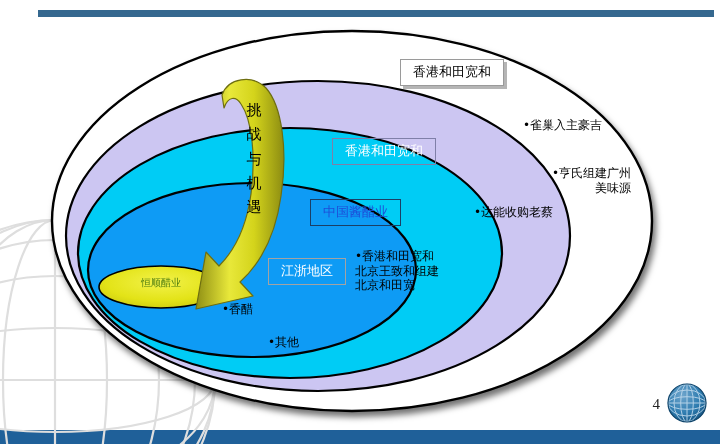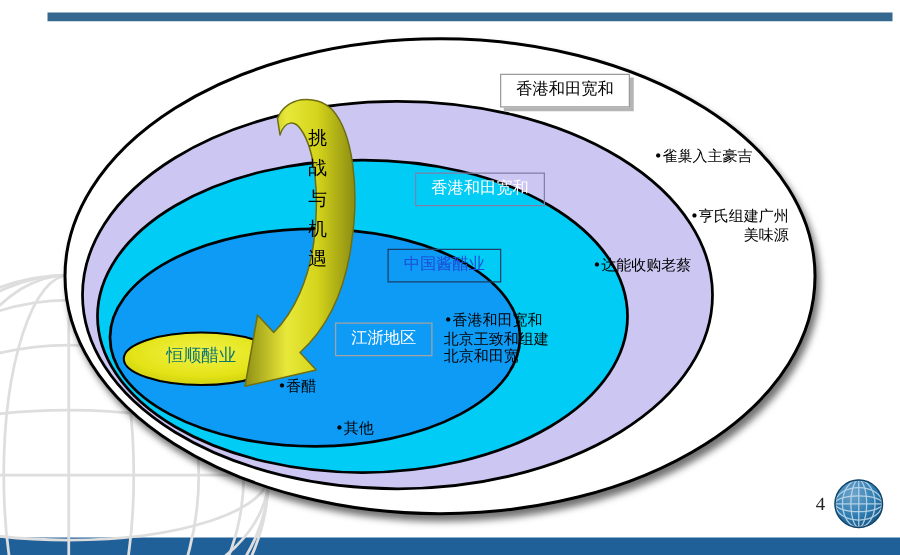--- a/index.html
+++ b/index.html
@@ -36,21 +36,21 @@
 
   .plain-text{position:absolute;font-size:12px;line-height:1.22;color:#000;white-space:pre;}
   .pt-nestle{left:523px;top:118px;}
   .pt-heinz{left:552px;top:166px;text-align:right;}
   .pt-danone{left:474px;top:205px;}
   .pt-hetian{left:355px;top:249px;}
   .pt-vinegar{left:222px;top:302px;}
   .pt-other{left:268px;top:293px;margin-top:42px;}
 
   .ellipse-label{position:absolute;left:113px;top:276px;width:96px;text-align:center;
-    font-size:14px;color:#0f766e;}
+    font-size:10px;color:#4d7c0f;}
 
   .vert-text{position:absolute;left:243px;top:98px;width:22px;
     font-size:15px;color:#000;line-height:1.62;text-align:center;}
   .vert-text span{display:block;}
 </style>
 </head>
 <body>
 
 <div id="slide">
 

